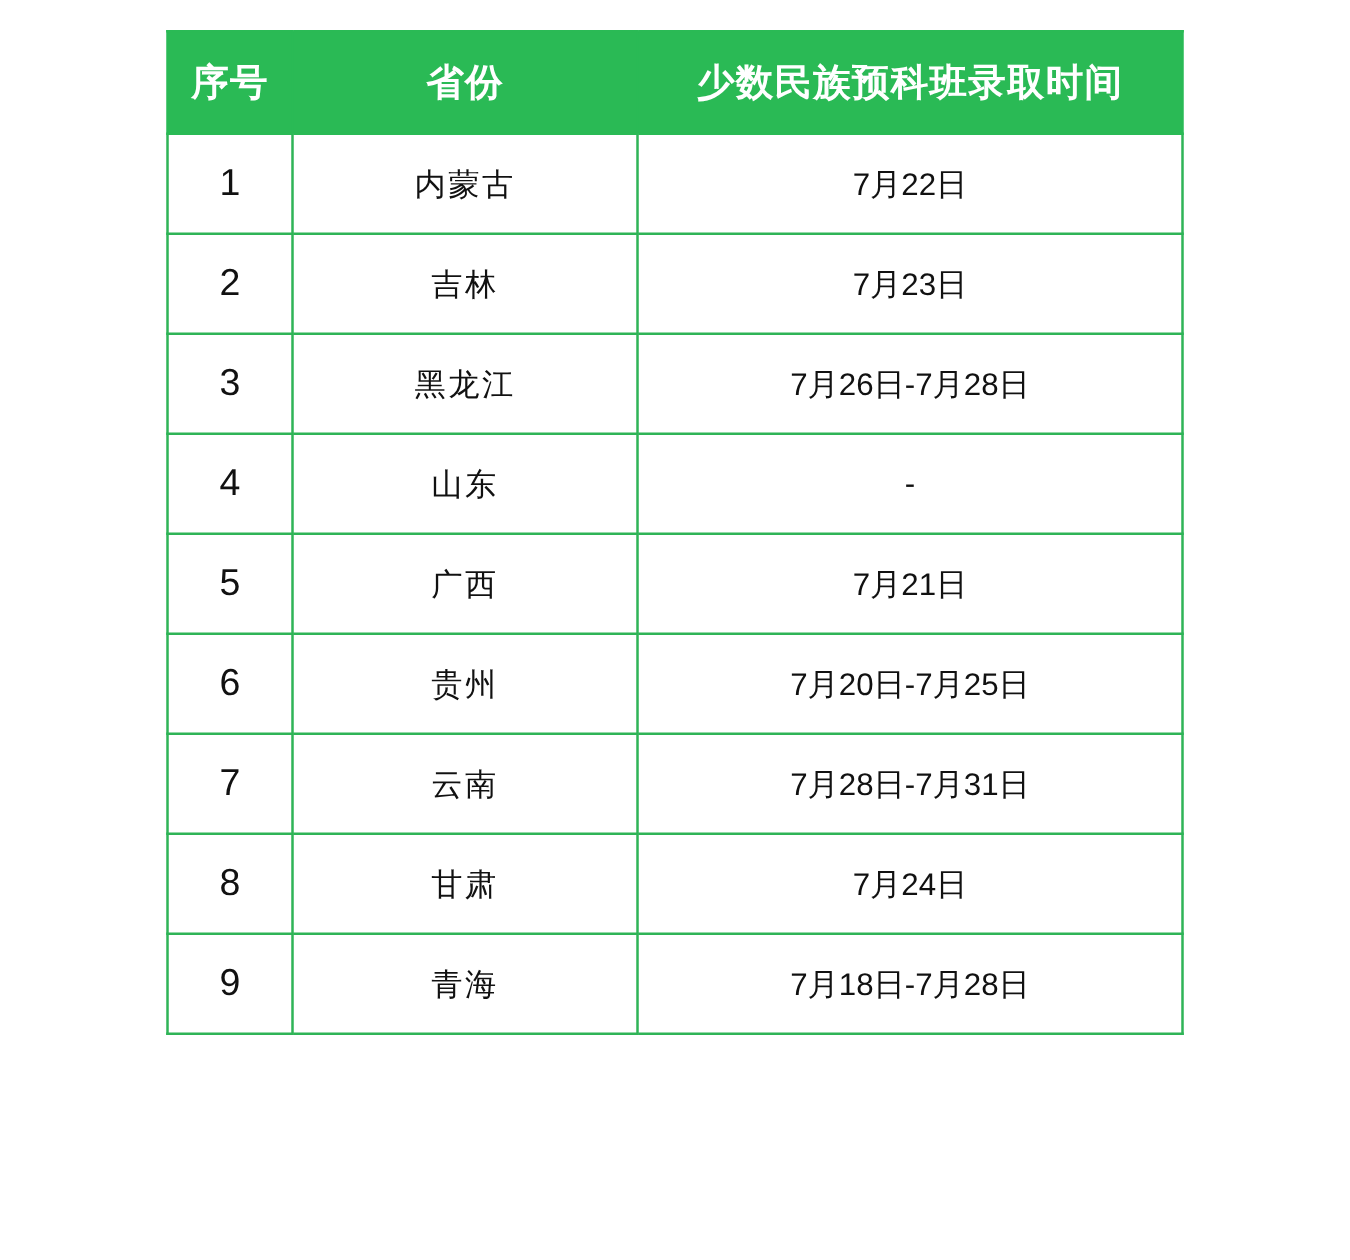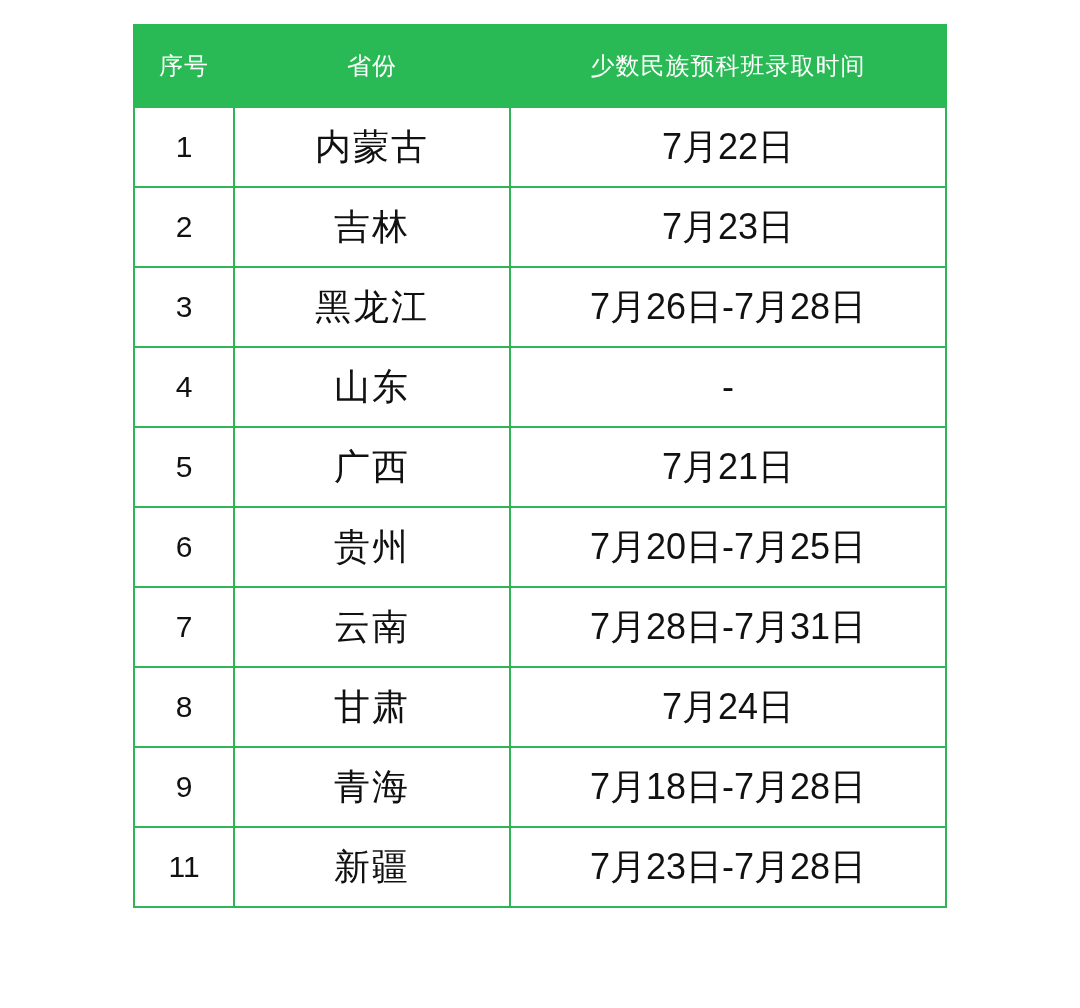--- a/index.html
+++ b/index.html
@@ -37,28 +37,28 @@
     border: 2px solid #2fb457;
     text-align: center;
     vertical-align: middle;
     padding: 0;
     height: 78px;
     font-weight: normal;
   }
   table.schedule thead th {
     background: #2aba55;
     color: #ffffff;
-    font-weight: normal;
-    font-size: 24px;
+    font-weight: bold;
+    font-size: 30px;
     letter-spacing: 1px;
     border-color: #2aba55;
     height: 80px;
   }
   table.schedule tbody td {
-    font-size: 36px;
+    font-size: 25px;
     color: #111111;
     background: #ffffff;
   }
   table.schedule tbody td.idx {
     font-size: 30px;
   }
   table.schedule tbody td.province {
     letter-spacing: 2px;
   }
   table.schedule tbody td.date {
@@ -121,20 +121,15 @@
       <tr>
         <td class="idx">8</td>
         <td class="province">甘肃</td>
         <td class="date">7月24日</td>
       </tr>
       <tr>
         <td class="idx">9</td>
         <td class="province">青海</td>
         <td class="date">7月18日-7月28日</td>
       </tr>
-      <tr>
-        <td class="idx">11</td>
-        <td class="province">新疆</td>
-        <td class="date">7月23日-7月28日</td>
-      </tr>
     </tbody>
   </table>
 </div>
 
 </body></html>

